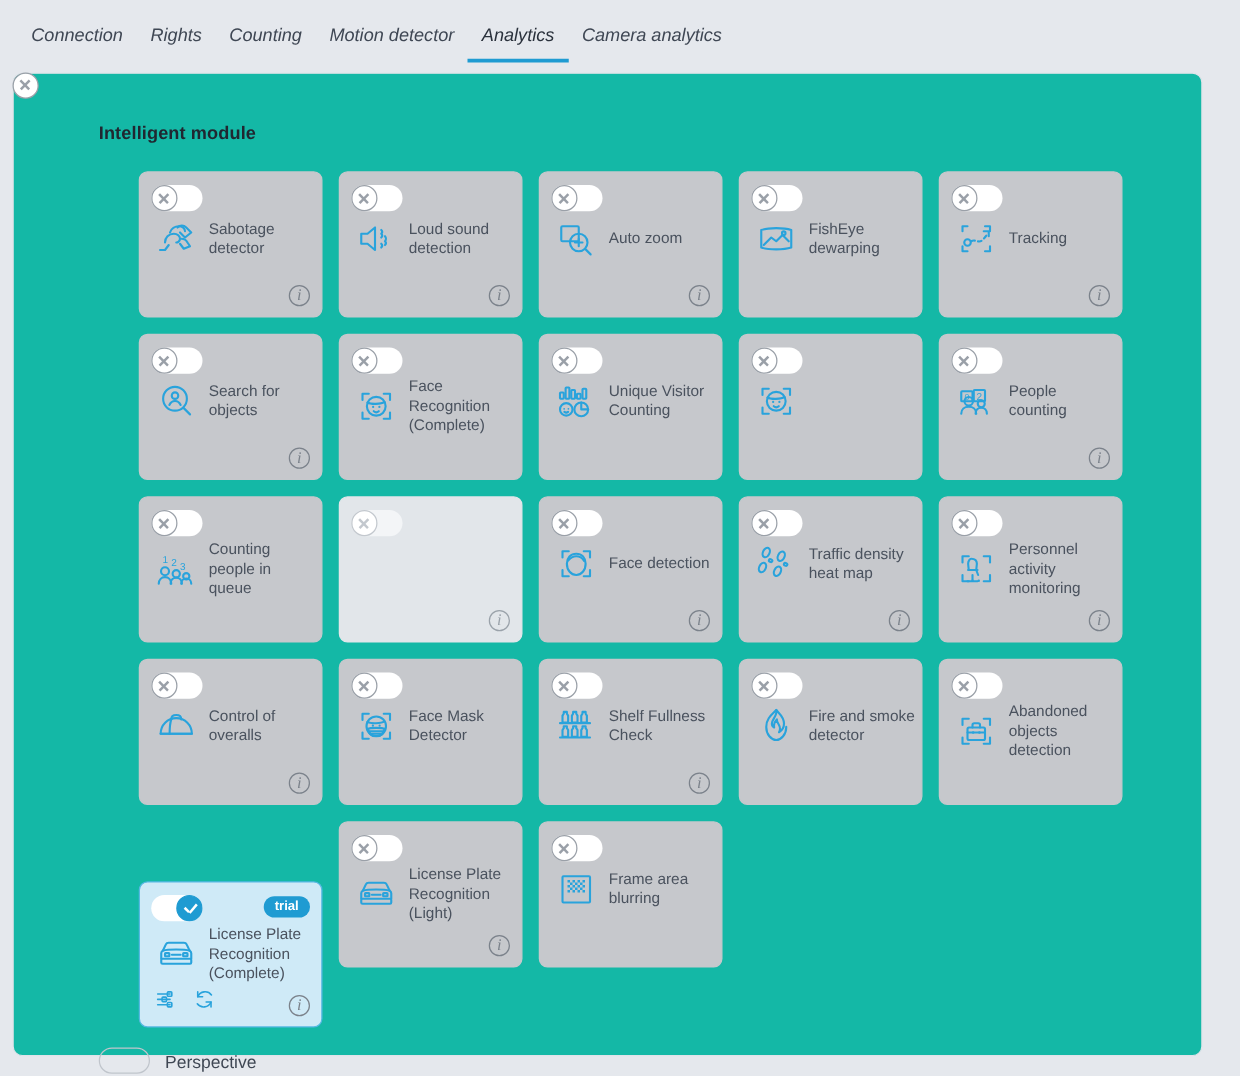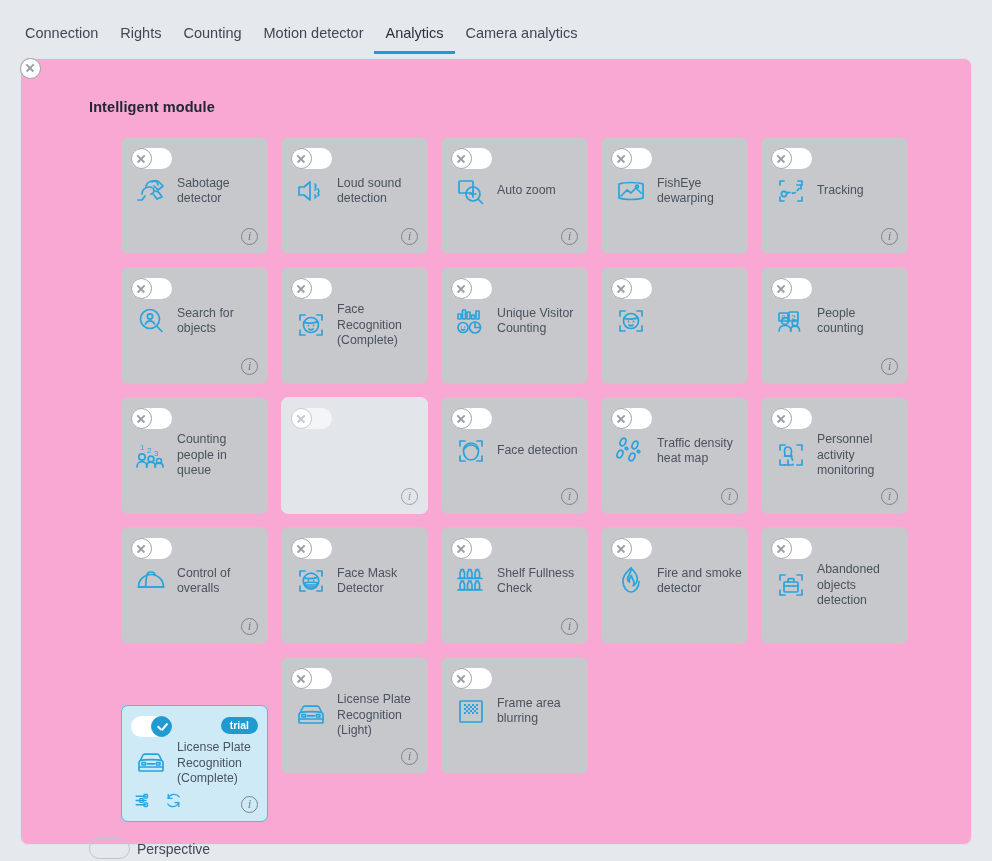--- a/index.html
+++ b/index.html
@@ -8,44 +8,45 @@
     width: 992px; height: 861px;
     background: #e5e8ed;
     font-family: "Liberation Sans", sans-serif;
     overflow: hidden;
   }
 
   
   #tabbar {
     height: 57px;
     display: flex;
-    align-items: center;
+    align-items: flex-start;
     padding: 20px 0 0 14px;
     gap: 0;
+    font-style: italic;
   }
   .tab {
     font-size: 14.5px;
     color: #3f4754;
     padding: 0 11px 9px 11px;
     cursor: pointer;
     white-space: nowrap;
     border-bottom: 3px solid transparent;
     line-height: 18px;
   }
   .tab.active {
     color: #2a313c;
     border-bottom-color: #1f9bd2;
   }
 
   
   #panel {
     position: absolute;
-    left: 20px; top: 58px;
+    left: 10px; top: 58px;
     width: 952px; height: 787px;
-    background: #f9a8d4;
+    background: #14b8a6;
     border: 1px solid #dfe3e9;
     border-radius: 8px;
   }
 
   #panel-inner { padding: 40px 0 0 68px; }
 
   #section-title {
     font-size: 14.5px;
     font-weight: bold;
     color: #202731;
@@ -197,21 +198,21 @@
     display: flex;
     gap: 14px;
     color: #29a3dc;
   }
   .action-icons > span { cursor: pointer; display: block; }
 
   
   #perspective-row {
     display: flex;
     align-items: center;
-    gap: 7px;
+    gap: 12px;
     margin-top: 16px;
   }
   .toggle.standalone {
     position: static;
     background: transparent;
     border: 1.4px solid #c0c5cc;
     width: 41px; height: 21px;
   }
   .toggle.standalone .knob {
     left: -1.4px; top: -1.4px;

